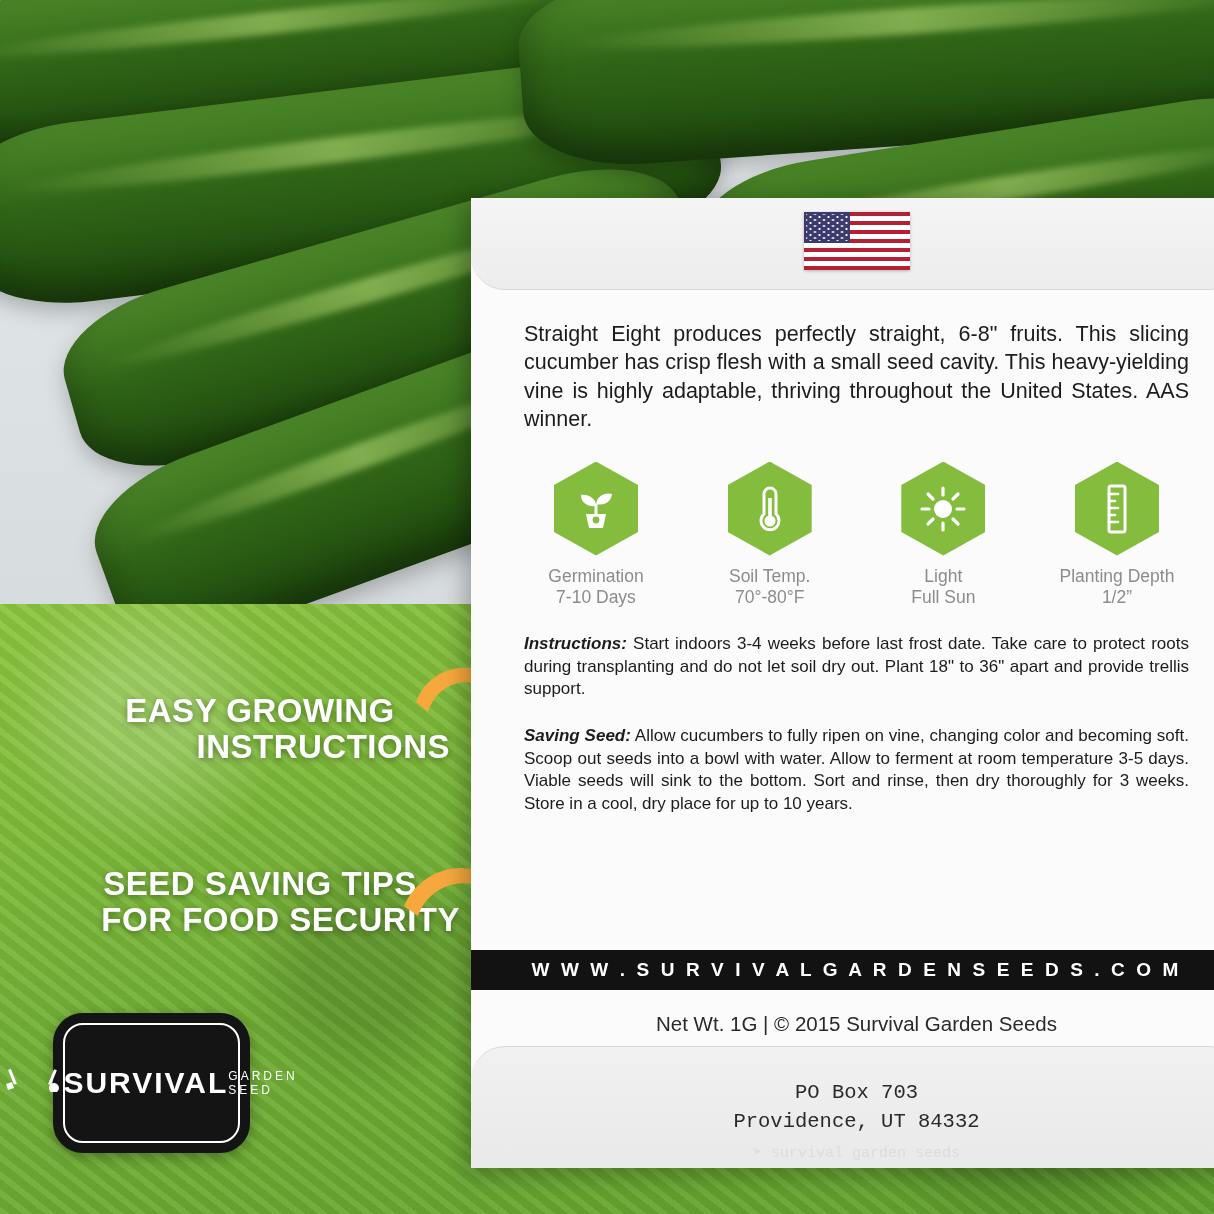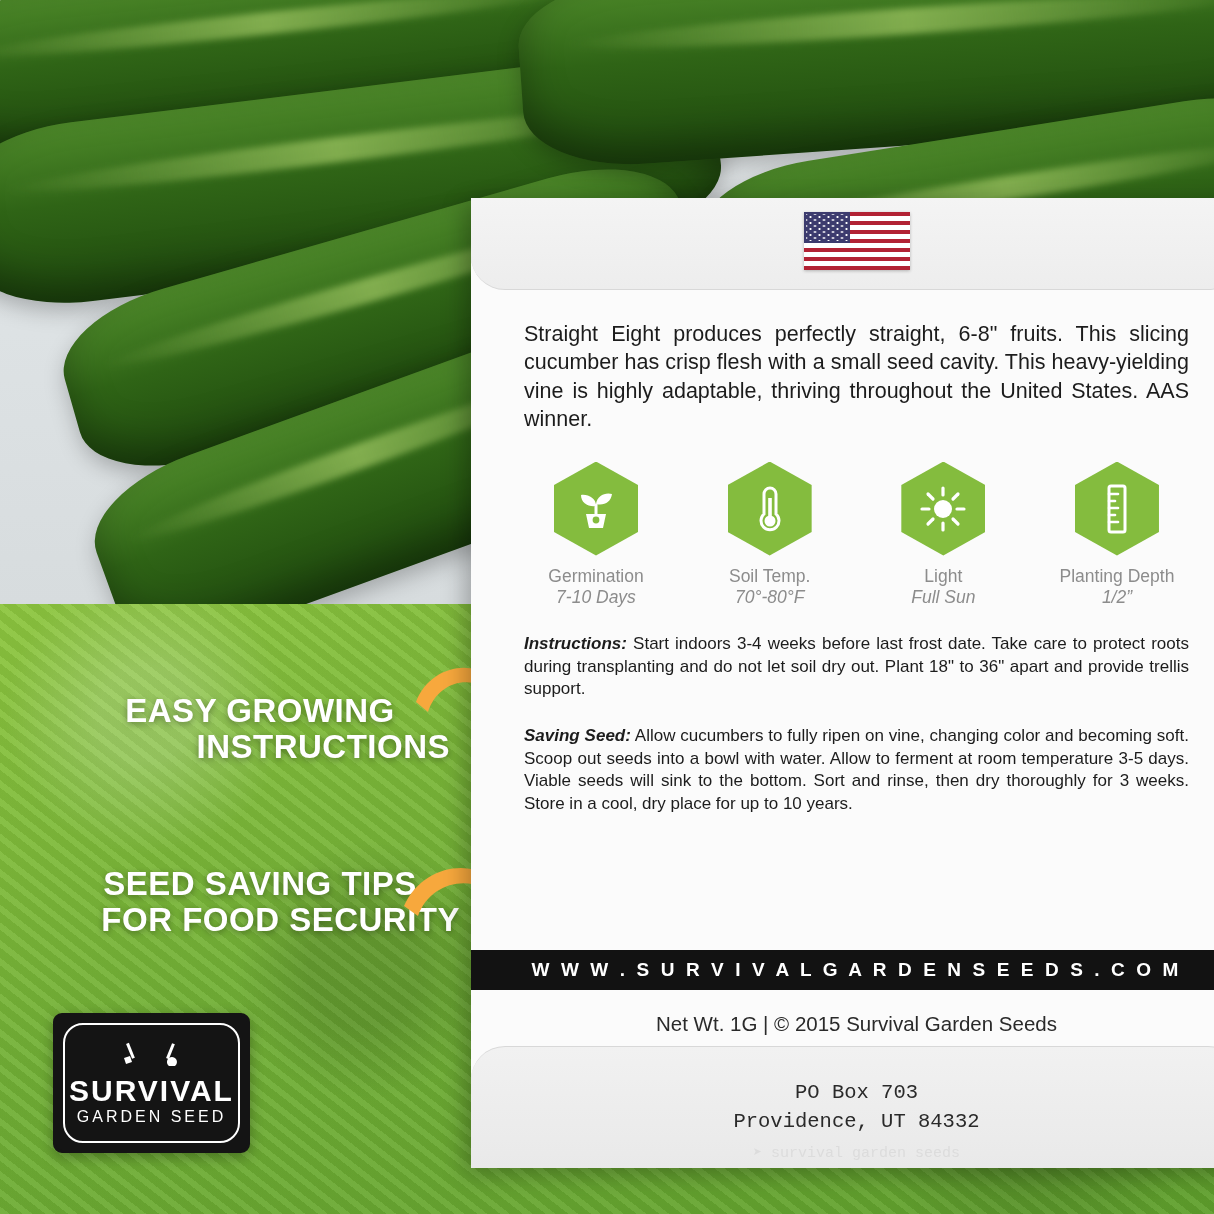--- a/index.html
+++ b/index.html
@@ -146,21 +146,21 @@
   .hex {
     width: 84px; height: 94px;
     background: #84bc3e;
     clip-path: polygon(50% 0%, 100% 25%, 100% 75%, 50% 100%, 0% 75%, 0% 25%);
     display: flex; align-items: center; justify-content: center;
   }
   .hex svg { display: block; }
   .icon-label {
     font-size: 17.5px; color: #8c8c8c; line-height: 1.25;
   }
-  .icon-label .v { display: block; font-style: italic; }
+  .icon-label .v { display: block; }
 
   
   .para {
     margin-top: 24px;
     font-size: 17px;
     line-height: 1.33;
     color: #1c1c1c;
     text-align: justify;
   }
   .para b { font-style: italic; font-weight: bold; }
@@ -190,36 +190,36 @@
   .ghost {
     position: absolute; left: 0; right: 0; bottom: 4px;
     text-align: center; font-size: 15px; color: #dcdcdc;
   }
 
   
   .logo {
     position: absolute; left: 53px; top: 1013px;
     width: 197px; height: 140px;
     background: #141414;
-    border-radius: 9px;
+    border-radius: 30px;
     border: 3px solid #141414;
     box-shadow: 0 4px 14px rgba(0,0,0,.3);
-    display: flex; flex-direction: column;
+    display: flex; flex-direction: row;
     align-items: center; justify-content: center;
     color: #fff;
   }
   .logo .inner {
     position: absolute; inset: 7px;
     border: 2px solid #fff;
     border-radius: 20px;
     pointer-events: none;
   }
   .logo .tools { margin-bottom: 4px; }
   .logo .t1 { font-size: 30px; font-weight: bold; letter-spacing: 2px; }
-  .logo .t2 { font-size: 16px; letter-spacing: 3px; margin-top: 0; }
+  .logo .t2 { font-size: 12px; letter-spacing: 3px; margin-top: 0; }
 </style>
 </head>
 <body>
 
 <div id="stage">
 
   <div class="photo-band">
     <div class="cuke c1"></div>
     <div class="cuke c2"></div>
     <div class="cuke c3"></div>

